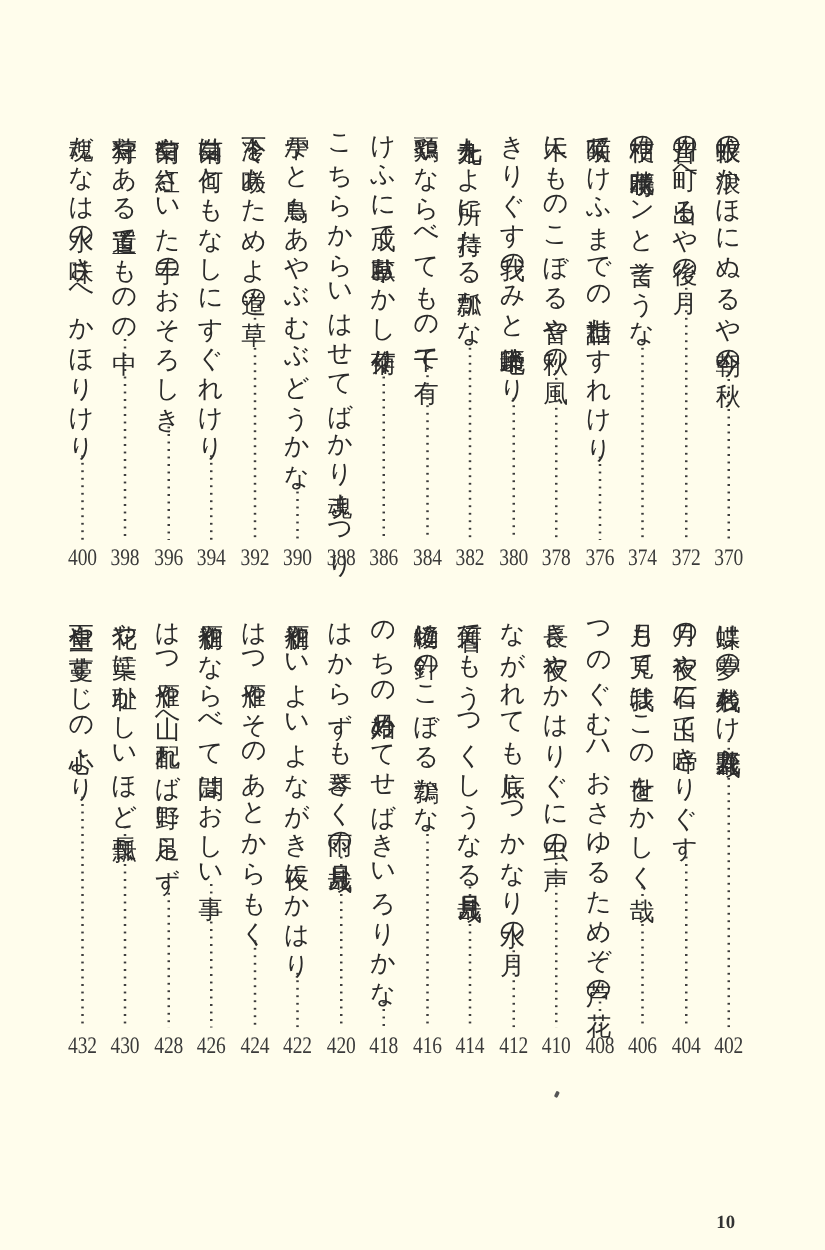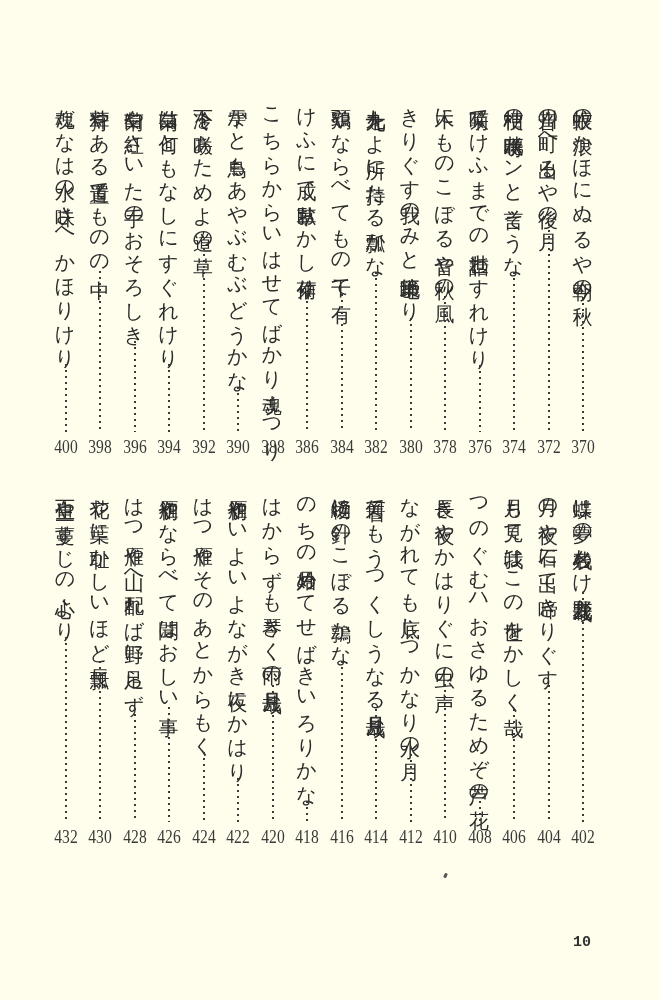--- a/index.html
+++ b/index.html
@@ -67,22 +67,22 @@
       text-align: center;
       font-family: "Liberation Serif", "DejaVu Serif", serif;
       font-size: 19px;
       color: #3a3a3a;
       transform: scaleX(0.82);
       transform-origin: center;
     }
     .folio {
       position: absolute;
       left: 573px;
-      top: 934px;
-      font-family: Liberation Mono, monospace;
+      top: 970px;
+      font-family: Liberation Serif, serif;
       font-size: 15px;
       font-weight: bold;
       color: #333;
     }
     .speck {
       position: absolute;
       left: 444px;
       top: 873px;
       width: 3px;
       height: 5px;

